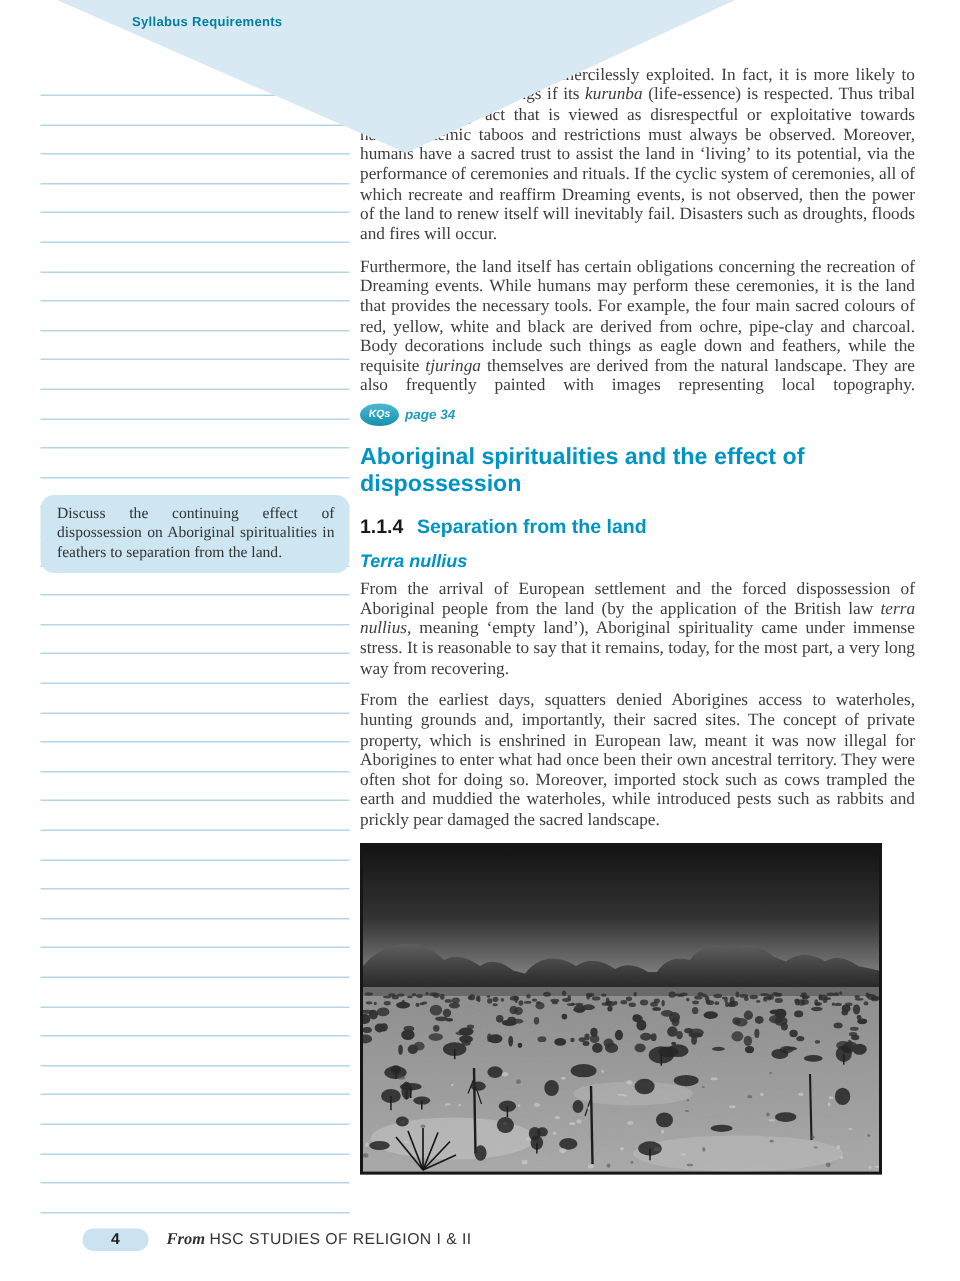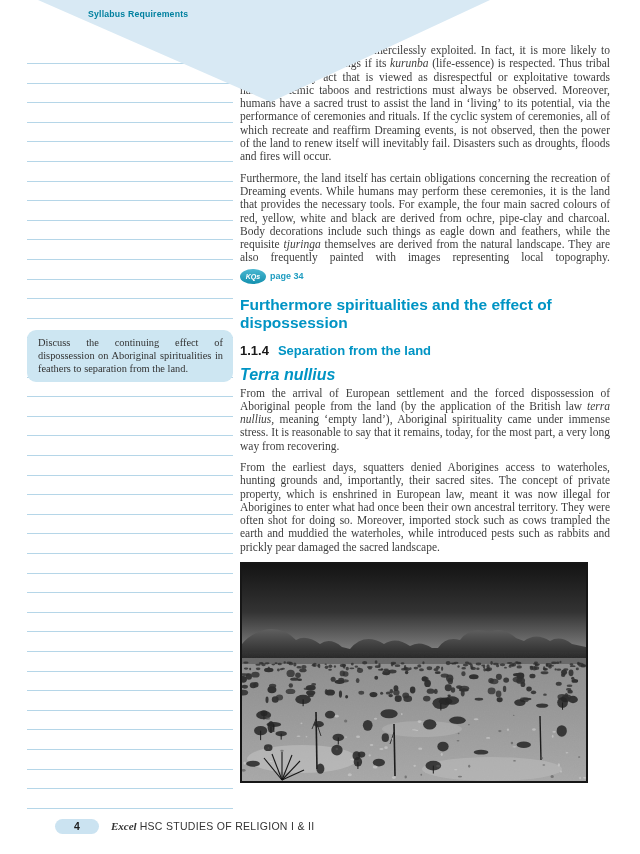--- a/index.html
+++ b/index.html
@@ -28,31 +28,31 @@
   .content p{margin:0 0 8px 0;}
   .ital{font-style:italic;}
 
   .kq-line{display:inline-flex;align-items:center;gap:4px;vertical-align:-4px;}
   .kq-badge{display:inline-flex;align-items:center;justify-content:center;
             width:26px;height:15px;border-radius:50%;
             background:linear-gradient(180deg,#4cb8d2,#1390ae);
             color:#ffffff;font-family:"Liberation Sans",sans-serif;
             font-size:7px;font-weight:bold;font-style:italic;}
   .kq-page{color:#1e9cc0;font-family:"Liberation Sans",sans-serif;
-           font-size:9px;font-weight:bold;}
+           font-size:9px;font-weight:bold;font-style:italic;}
 
   .h1{font-family:"Liberation Sans","DejaVu Sans",sans-serif;font-weight:bold;
       font-size:15.5px;line-height:18px;color:#0094c4;text-align:left;
       margin:12px 0 12px 0;}
   .h2{font-family:"Liberation Sans",sans-serif;font-weight:bold;font-size:13px;
       text-align:left;margin:0 0 11px 0;}
   .h2 .num{color:#1a1a1a;margin-right:9px;}
   .h2 .ttl{color:#0094c4;}
   .h3{font-family:"Liberation Sans",sans-serif;font-weight:bold;font-style:italic;
-      font-size:16px;color:#0094c4;text-align:left;margin:0 0 5px 0;}
+      font-size:12px;color:#0094c4;text-align:left;margin:0 0 5px 0;}
 
   
   .figure{margin-top:4px;width:348px;}
   .photo{width:344px;height:217px;border:2px solid #161616;background:#888;position:relative;}
   .photo svg{display:block;}
   .caption{margin-top:6px;font-size:11px;line-height:13px;color:#3d3d3d;text-align:justify;width:370px;}
   .caption .fig-label{color:#0094c4;font-weight:bold;}
 
   
   .footer{position:absolute;left:27px;top:816px;width:586px;height:20px;z-index:2;
@@ -121,21 +121,21 @@
 
   <div class="content">
 
     <p><span>The land is not there to be mercilessly exploited. In fact, it is more likely to provide for human beings if its </span><span class="ital">kurunba</span><span> (life-essence) is respected. Thus tribal law forbids any act that is viewed as disrespectful or exploitative towards nature. Totemic taboos and restrictions must always be observed. Moreover, humans have a sacred trust to assist the land in ‘living’ to its potential, via the performance of ceremonies and rituals. If the cyclic system of ceremonies, all of which recreate and reaffirm Dreaming events, is not observed, then the power of the land to renew itself will inevitably fail. Disasters such as droughts, floods and fires will occur.</span></p>
 
     <p><span>Furthermore, the land itself has certain obligations concerning the recreation of Dreaming events. While humans may perform these ceremonies, it is the land that provides the necessary tools. For example, the four main sacred colours of red, yellow, white and black are derived from ochre, pipe-clay and charcoal. Body decorations include such things as eagle down and feathers, while the requisite </span><span class="ital">tjuringa</span><span> themselves are derived from the natural landscape. They are also frequently painted with images representing local topography. </span><span class="kq-line">
           <span class="kq-badge">KQs</span>
           <span class="kq-page">page 34</span>
         </span></p>
 
-    <div class="h1">Furthermore spiritualities and the effect of dispossession</div>
+    <div class="h1">Aboriginal spiritualities and the effect of dispossession</div>
 
     <div class="h2">
       <span class="num">1.1.4</span><span class="ttl">Separation from the land</span>
     </div>
 
     <div class="h3">Terra nullius</div>
 
     <p><span>From the arrival of European settlement and the forced dispossession of Aboriginal people from the land (by the application of the British law </span><span class="ital">terra nullius,</span><span> meaning ‘empty land’), Aboriginal spirituality came under immense stress. It is reasonable to say that it remains, today, for the most part, a very long way from recovering.</span></p>
 
     <p>From the earliest days, squatters denied Aborigines access to waterholes, hunting grounds and, importantly, their sacred sites. The concept of private property, which is enshrined in European law, meant it was now illegal for Aborigines to enter what had once been their own ancestral territory. They were often shot for doing so. Moreover, imported stock such as cows trampled the earth and muddied the waterholes, while introduced pests such as rabbits and prickly pear damaged the sacred landscape.</p>
@@ -549,17 +549,17 @@
         </svg>
       </div>
     </div>
   </div>
 
   <div class="footer">
     <div class="page-pill">
       <span>4</span>
     </div>
     <div class="book-title">
-      <span class="excel">Excel</span><span>HSC STUDIES OF RELIGION I &amp; II</span>
+      <span class="excel">From</span><span>HSC STUDIES OF RELIGION I &amp; II</span>
     </div>
   </div>
 
 </div>
 
 </body></html>

